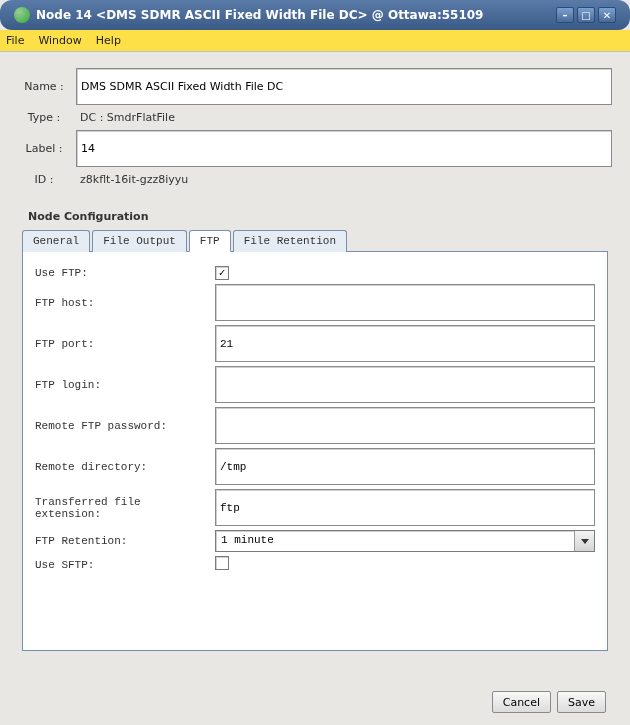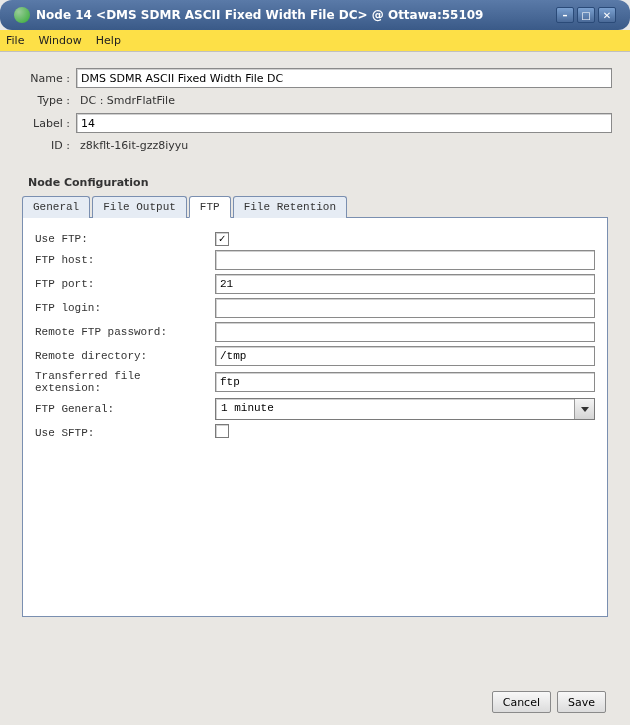--- a/index.html
+++ b/index.html
@@ -6,22 +6,22 @@
 body { font-family: "DejaVu Sans", "Liberation Sans", Arial, sans-serif; font-size: 11px; background: #e8e8e8; width: 630px; height: 725px; overflow: hidden; }
 .titlebar { height: 30px; background: linear-gradient(to bottom, #5a7aa8 0%, #3a5a88 100%); display: flex; align-items: center; padding: 0 14px; color: #fff; font-weight: bold; border-radius: 12px; }
 .titlebar .icon { width: 16px; height: 16px; background: radial-gradient(circle at 30% 30%, #9c9, #3a3); border-radius: 50%; margin-right: 6px; flex-shrink:0; }
 .titlebar .title { flex: 1; font-size: 12px; white-space: nowrap; overflow: hidden; }
 .winctl { display: flex; gap: 3px; }
 .winctl div { width: 18px; height: 16px; background: linear-gradient(to bottom,#7aa0d0,#4a6a98); border: 1px solid #2a4a78; border-radius: 2px; display:flex; align-items:center; justify-content:center; color:#fff; font-size:10px; cursor:pointer; }
 .menubar { height: 22px; background: #fde047; border-bottom: 1px solid #c0c0c0; display: flex; align-items: center; padding: 0 6px; gap: 14px; }
 .menubar span { cursor: pointer; color: #222; }
 .content { padding: 16px 18px 10px 18px; background: #e9e7e3; height: calc(725px - 24px - 22px); display:flex; flex-direction:column; }
 .form-top { display: grid; grid-template-columns: 58px 1fr; row-gap: 6px; align-items: center; margin-bottom: 6px; }
-.form-top .lbl { text-align: right; padding-right: 6px; color: #333; }
-.txtinput { width: 100%; height: 20px; border: 1px solid #8a8a8a; background: #fff; padding: 2px 4px; font: inherit; box-shadow: inset 1px 1px 0 #d0d0d0; }
+.form-top .lbl { text-align: center; padding-right: 6px; color: #333; }
+.txtinput { width: 100%; height: 37px; border: 1px solid #8a8a8a; background: #fff; padding: 2px 4px; font: inherit; box-shadow: inset 1px 1px 0 #d0d0d0; }
 .readonly { border: none; background: transparent; box-shadow: none; color:#333; }
 .rulerow { display:flex; align-items:center; gap:8px; margin-top:6px; }
 .rulerow .lbl { width:52px; text-align:right; color:#333; }
 .combo { flex:1; display:flex; height:22px; border:1px solid #7a7a7a; background:#fff; box-shadow: inset 1px 1px 0 #d0d0d0; }
 .combo .combotxt { flex:1; padding:3px 5px; }
 .combo .comboarrow { width:20px; background:linear-gradient(to bottom,#f4f4f4,#d4d4d4); border-left:1px solid #9a9a9a; display:flex; align-items:center; justify-content:center; cursor:pointer; }
 .combo .comboarrow::after { content:""; width:0; height:0; border-left:4px solid transparent; border-right:4px solid transparent; border-top:5px solid #333; }
 .btn { height:22px; padding:0 10px; background:linear-gradient(to bottom,#f8f8f8,#dcdcdc); border:1px solid #8a8a8a; border-radius:2px; font:inherit; cursor:pointer; min-width:48px; }
 .section-title { font-weight:bold; color:#333; margin:18px 0 6px 10px; }
 .tabset { margin: 0 4px; font-family: Liberation Mono, monospace; }
@@ -93,21 +93,21 @@
 
         <div class="flbl">Remote FTP password:</div>
         <input class="txtinput" type="password" value="" style="">
 
         <div class="flbl">Remote directory:</div>
         <input class="txtinput" value="/tmp" style="">
 
         <div class="flbl">Transferred file extension:</div>
         <input class="txtinput" value="ftp" style="">
 
-        <div class="flbl">FTP General:</div>
+        <div class="flbl">FTP Retention:</div>
         <div class="combo">
           <div class="combotxt">1 minute</div>
           <div class="comboarrow"></div>
         </div>
 
         <div class="flbl">Use SFTP:</div>
         <div><span class="chk"></span></div>
       </div>
     </div>
   </div>

